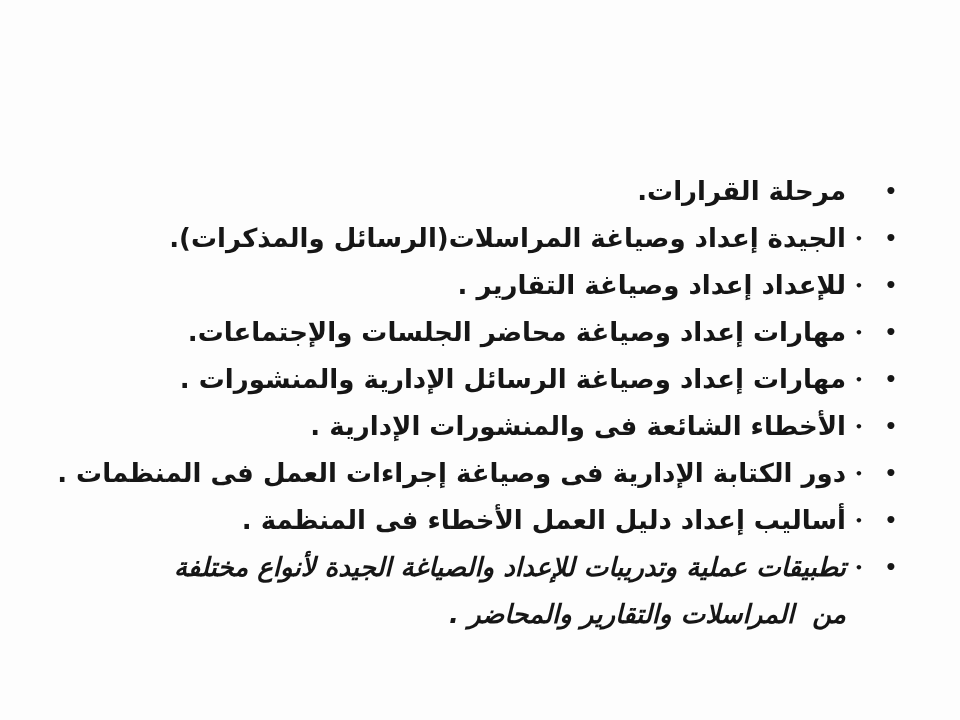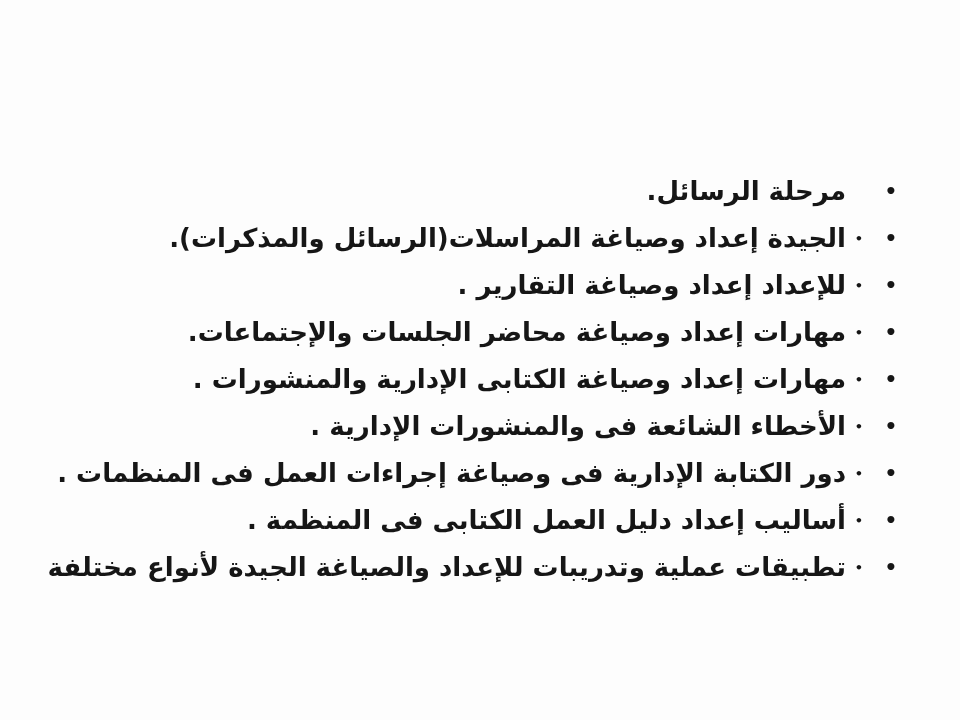--- a/index.html
+++ b/index.html
@@ -48,32 +48,33 @@
   .txt {
     flex: 1 1 auto;
     line-height: 47px;
     white-space: nowrap;
     overflow: visible;
   }
   .tline {
     display: block;
     line-height: 47px;
     white-space: nowrap;
+    font-style: italic;
   }
 </style>
 </head>
 <body>
 
 <div class="slide">
   <div class="bullet-list">
 
     <div class="row">
       <span class="b1">•</span>
       <span class="b2"></span>
-      <span class="txt">مرحلة الرسائل.</span>
+      <span class="txt">مرحلة القرارات.</span>
     </div>
 
     <div class="row">
       <span class="b1">•</span>
       <span class="b2">•</span>
       <span class="txt">الجيدة إعداد وصياغة المراسلات(الرسائل والمذكرات).</span>
     </div>
 
     <div class="row">
       <span class="b1">•</span>
@@ -83,43 +84,44 @@
 
     <div class="row">
       <span class="b1">•</span>
       <span class="b2">•</span>
       <span class="txt">مهارات إعداد وصياغة محاضر الجلسات والإجتماعات.</span>
     </div>
 
     <div class="row">
       <span class="b1">•</span>
       <span class="b2">•</span>
-      <span class="txt">مهارات إعداد وصياغة الكتابى الإدارية والمنشورات .</span>
+      <span class="txt">مهارات إعداد وصياغة الرسائل الإدارية والمنشورات .</span>
     </div>
 
     <div class="row">
       <span class="b1">•</span>
       <span class="b2">•</span>
       <span class="txt">الأخطاء الشائعة فى والمنشورات الإدارية .</span>
     </div>
 
     <div class="row">
       <span class="b1">•</span>
       <span class="b2">•</span>
       <span class="txt">دور الكتابة الإدارية فى وصياغة إجراءات العمل فى المنظمات .</span>
     </div>
 
     <div class="row">
       <span class="b1">•</span>
       <span class="b2">•</span>
-      <span class="txt">أساليب إعداد دليل العمل الكتابى فى المنظمة .</span>
+      <span class="txt">أساليب إعداد دليل العمل الأخطاء فى المنظمة .</span>
     </div>
 
     <div class="row">
       <span class="b1">•</span>
       <span class="b2">•</span>
       <span class="txt">
         <span class="tline">تطبيقات عملية وتدريبات للإعداد والصياغة الجيدة لأنواع مختلفة</span>
+        <span class="tline">من&nbsp; المراسلات والتقارير والمحاضر .</span>
       </span>
     </div>
 
   </div>
 </div>
 
 </body></html>

